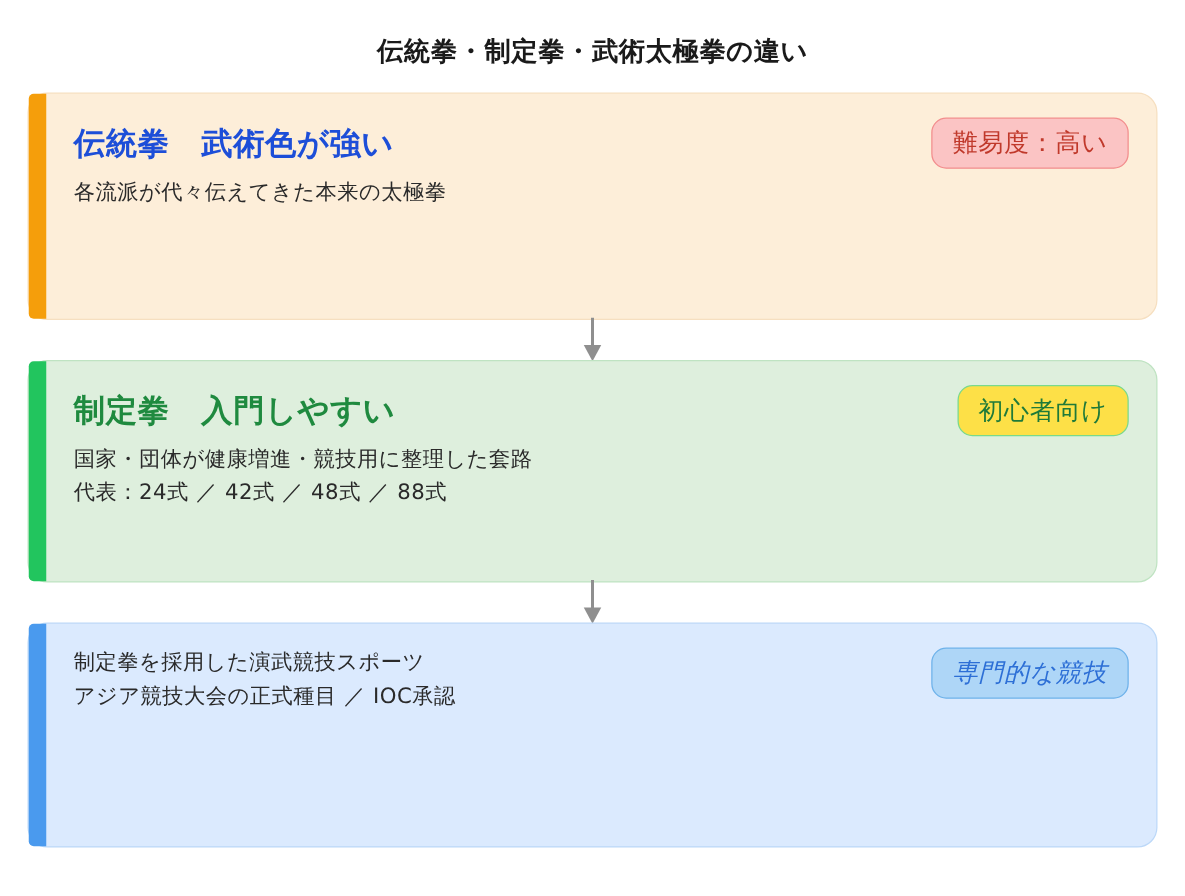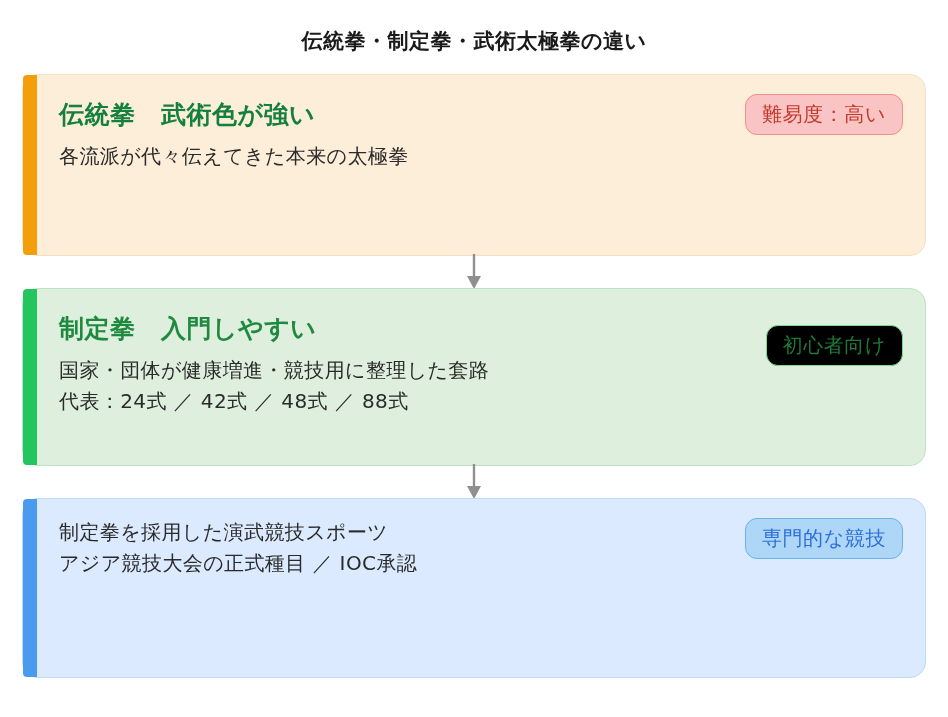--- a/index.html
+++ b/index.html
@@ -81,27 +81,27 @@
 
   
   .card-heading {
     font-size: 25px;
     font-weight: 600;
     margin: 6px 0 10px 0;
     line-height: 1.25;
     letter-spacing: 0.5px;
     white-space: pre;
   }
-  .card-1 .card-heading { color: #15803d; }
+  .card-1 .card-heading { color: #1d4ed8; }
   .card-2 .card-heading { color: #1f8a3f; }
   .card-3 .card-heading { color: #2d6fd6; }
 
   
   .card-body {
-    font-size: 20px;
+    font-size: 17px;
     line-height: 1.55;
     color: #2a2a2a;
     letter-spacing: 0.4px;
   }
   .card-body .line {
     display: block;
     white-space: pre;
   }
 
   
@@ -115,29 +115,29 @@
     letter-spacing: 0.6px;
     line-height: 1.2;
     white-space: nowrap;
   }
   .badge-1 {
     background: #fbc4c4;
     border: 1.5px solid #f28d8d;
     color: #c0392b;
   }
   .badge-2 {
-    background: #000000;
+    background: #fde047;
     border: 1.5px solid #79d98c;
     color: #1f7a39;
-    margin-top: 17px;
   }
   .badge-3 {
     background: #aed6f7;
     border: 1.5px solid #6eb2ea;
     color: #2d6fd6;
+    font-style: italic;
   }
 
   
   .arrow-wrap {
     height: 32px;
     position: relative;
   }
   .arrow-wrap svg {
     position: absolute;
     left: 50%;

